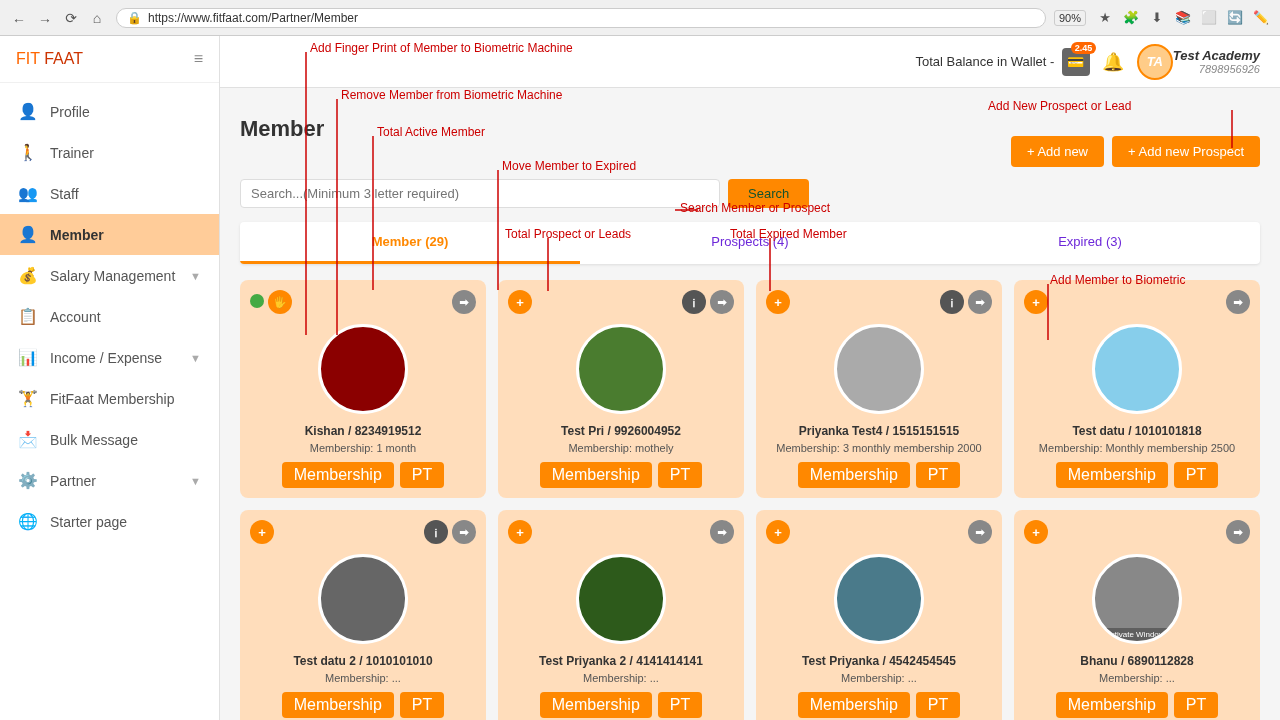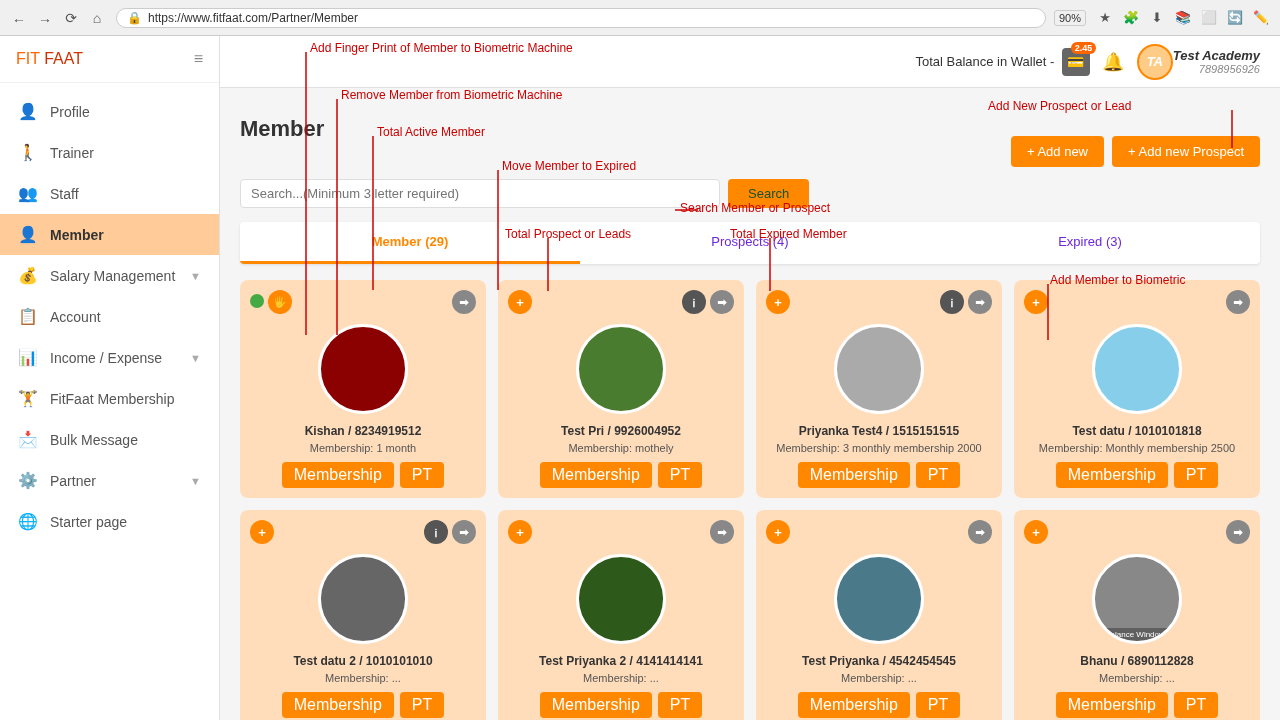--- a/index.html
+++ b/index.html
@@ -539,21 +539,21 @@
           </div>
         </div>
 
         <div class="member-card">
           <div class="card-top">
             <div class="card-icon-btn btn-orange">+</div>
             <div class="card-icon-btn btn-gray" style="font-size:11px;">➡</div>
           </div>
           <div class="card-avatar-wrap">
             <div class="card-avatar" style="background:#888; position:relative;">
-              <div style="position:absolute;bottom:0;left:0;right:0;background:rgba(0,0,0,0.3);color:white;font-size:8px;padding:2px;text-align:center;">Balance Windows</div>
+              <div style="position:absolute;bottom:0;left:0;right:0;background:rgba(0,0,0,0.3);color:white;font-size:8px;padding:2px;text-align:center;">Activate Windows</div>
             </div>
           </div>
           <div class="card-body">
             <div class="card-name">Bhanu / 6890112828</div>
             <div class="card-membership">Membership: ...</div>
             <div class="card-btns">
               <button class="card-btn">Membership</button>
               <button class="card-btn">PT</button>
             </div>
           </div>

